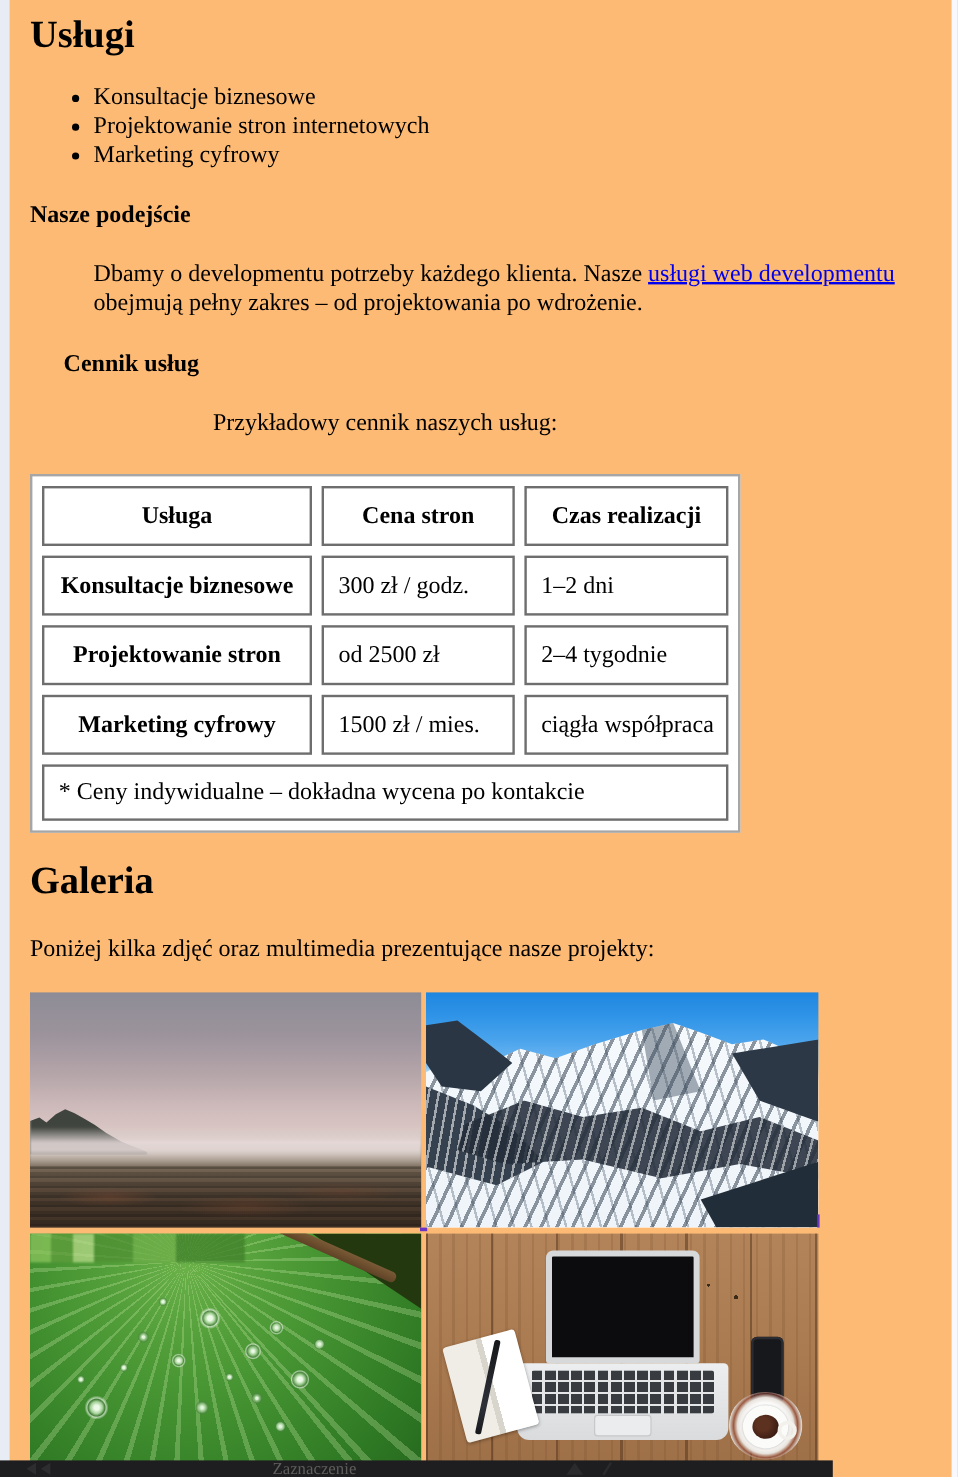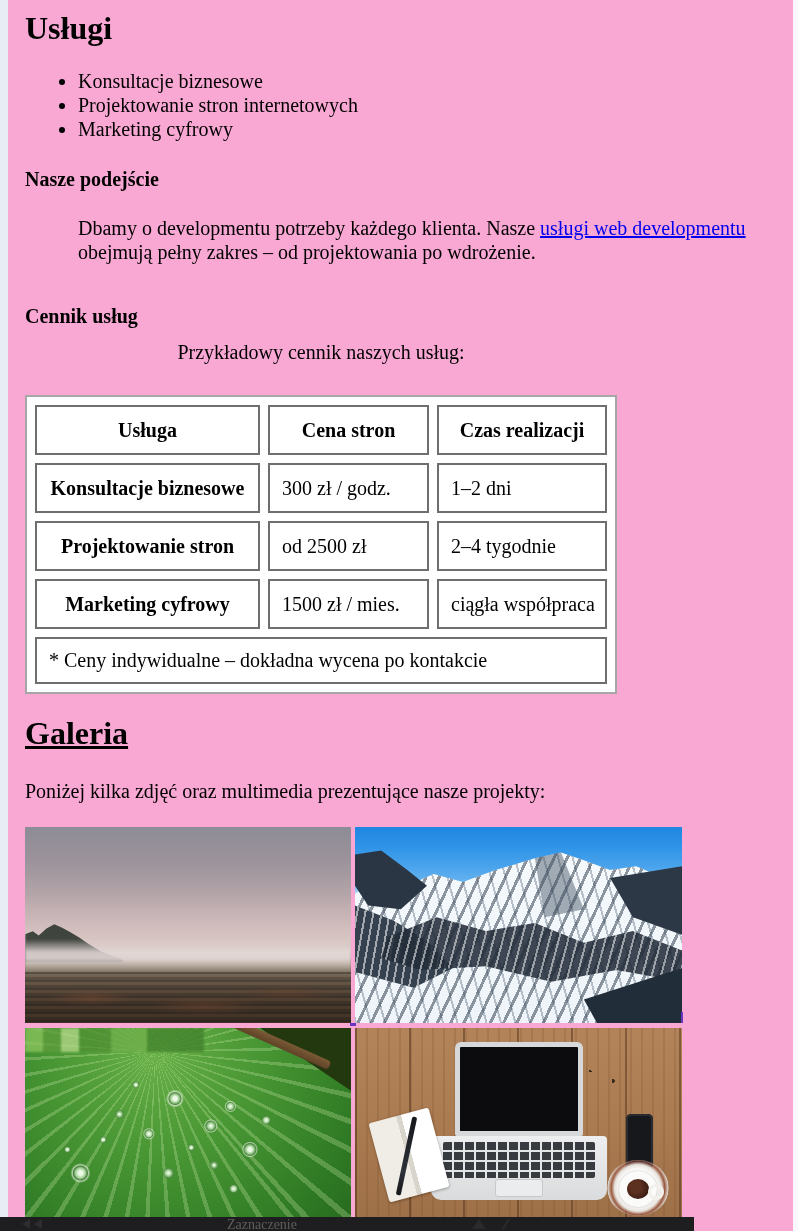--- a/index.html
+++ b/index.html
@@ -1,46 +1,46 @@
 <!DOCTYPE html>
 <html><head>
 <meta charset="utf-8">
 <style>
   html,body{margin:0;padding:0;background:#ffffff;}
-  .page{position:relative;width:798px;height:1231px;background:#f9a8d4;overflow:hidden;
+  .page{position:relative;width:798px;height:1231px;background:#fdba74;overflow:hidden;
         font-family:"Liberation Serif","DejaVu Serif",serif;color:#000;}
   .edge-left{position:absolute;left:0;top:0;width:8px;height:1231px;background:#e8ecf4;}
   .edge-right{position:absolute;right:0;top:0;width:5px;height:1231px;background:#f9f9fd;}
 
   h1,h2,p,ul{margin:0;padding:0;}
   .h1{position:absolute;left:25px;font-size:32px;font-weight:bold;line-height:40px;}
   .h2{position:absolute;left:25px;font-size:20px;font-weight:bold;line-height:28px;}
   .body-text{font-size:20px;line-height:24px;}
 
   #services-title{top:8px;}
   #services-list{position:absolute;left:25px;top:69px;padding-left:53px;list-style:disc;}
   #services-list li{font-size:20px;line-height:24px;}
 
   #approach-title{top:165px;}
   #approach-para{position:absolute;left:78px;top:216px;width:700px;}
   #approach-para .line1{white-space:nowrap;}
   a.weblink{color:#0000ee;text-decoration:underline;cursor:pointer;}
 
-  #pricing-title{top:302px;}
+  #pricing-title{top:289px;margin-left:28px;}
   .table-wrap{position:absolute;left:25px;top:340px;width:592px;}
   .table-caption{text-align:center;font-size:20px;line-height:24px;}
   table.pricing{border-collapse:separate;border-spacing:8px;border:2px solid #a6a6a6;
       table-layout:fixed;width:592px;margin-top:31px;background:#fff;}
   table.pricing th,table.pricing td{border:2px solid #6e6e6e;box-sizing:border-box;
       font-size:20px;vertical-align:middle;height:50px;padding:10px 12px;white-space:nowrap;}
   table.pricing th{font-weight:bold;text-align:center;}
   table.pricing td{font-weight:normal;text-align:left;}
   table.pricing td.footnote{height:47px;white-space:normal;}
 
-  #gallery-title{top:713px;text-decoration:underline;}
+  #gallery-title{top:713px;}
   #gallery-intro{position:absolute;left:25px;top:779px;}
   .gallery{position:absolute;left:25px;top:827px;display:grid;
       grid-template-columns:326px 327px;gap:5px 4px;}
   .photo{position:relative;width:100%;height:196px;overflow:hidden;}
 
   
   .ph-fog{background:linear-gradient(180deg,#8d8c96 0%,#9c939c 18%,#b3a4a8 34%,#cdb9ba 48%,
       #d8c6c3 58%,#c3b3ab 64%,#958877 70%,#7b6f60 75%,#5e5144 82%,#463a2f 90%,#392e25 100%);}
   .fog-trees{position:absolute;left:0;top:47%;width:30%;height:22%;background:#333a33;opacity:.92;
       filter:blur(1px);clip-path:polygon(0 35%,8% 28%,14% 38%,22% 22%,30% 12%,38% 20%,46% 30%,

